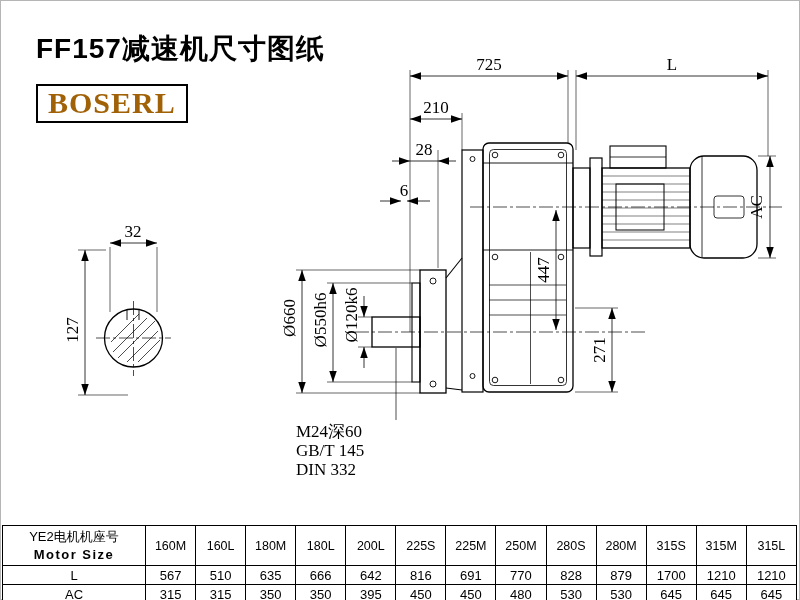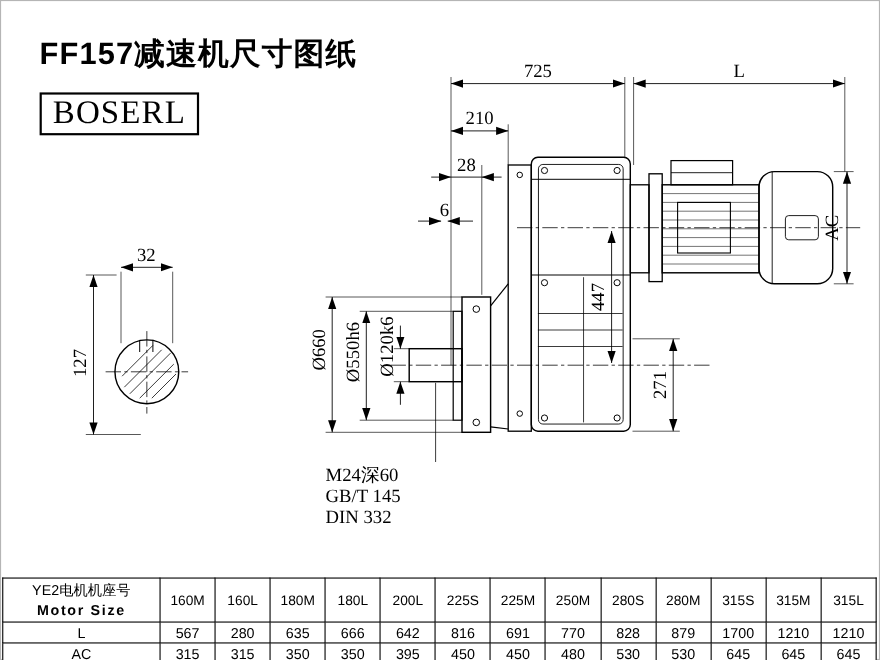--- a/index.html
+++ b/index.html
@@ -13,22 +13,22 @@
     position:absolute; left:36px; top:12px;
     font-size:28px; font-weight:bold; letter-spacing:1px;
     font-family:"Liberation Sans", sans-serif;
     margin-top:18px;
   }
   .brand-box {
     position:absolute; left:36px; top:84px;
     border:2px solid #000; padding:0 10px 2px 10px; background:#fff;
   }
   .brand-text {
-    font-family:"Liberation Serif", serif; font-weight:normal;
-    font-size:30px; color:#000000; letter-spacing:1px; line-height:1.1;
+    font-family:"Liberation Serif", serif; font-weight:bold;
+    font-size:30px; color:#a16207; letter-spacing:1px; line-height:1.1;
   }
   svg.drawing { position:absolute; left:0; top:0; }
   svg text { font-family:"Liberation Serif", serif; fill:#000; }
   .size-table {
     position:absolute; left:2px; top:525px; width:795px;
     border-collapse:collapse; table-layout:fixed; background:#fff;
   }
   .size-table th, .size-table td {
     border:1px solid #000; text-align:center; vertical-align:middle;
     font-weight:normal; padding:0; font-size:13px; overflow:hidden;
@@ -223,21 +223,21 @@
         <th>280M</th>
         <th>315S</th>
         <th>315M</th>
         <th>315L</th>
       </tr>
   </thead>
   <tbody>
       <tr>
         <td>L</td>
         <td>567</td>
-        <td>280</td>
+        <td>510</td>
         <td>635</td>
         <td>666</td>
         <td>642</td>
         <td>816</td>
         <td>691</td>
         <td>770</td>
         <td>828</td>
         <td>879</td>
         <td>1700</td>
         <td>1210</td>

